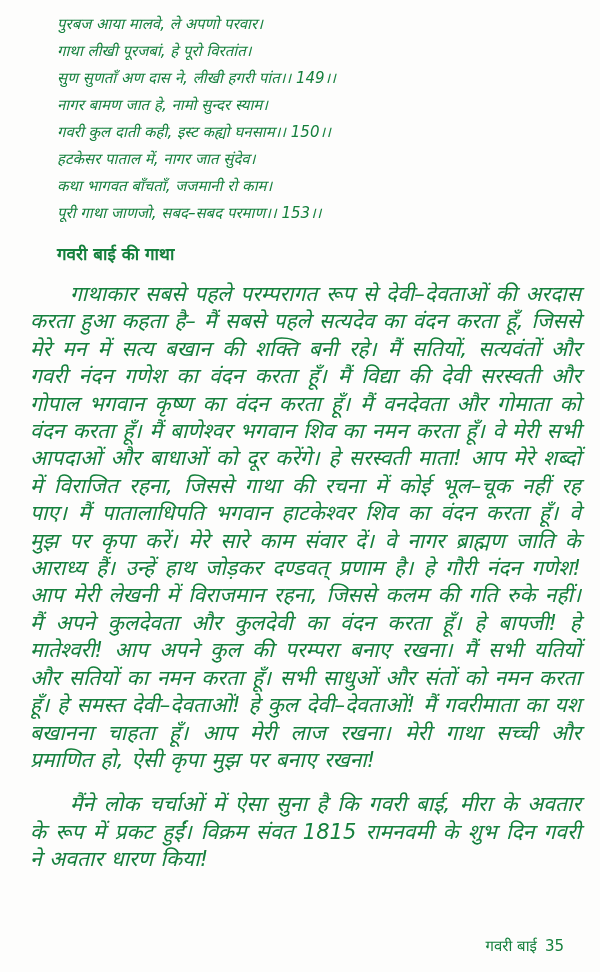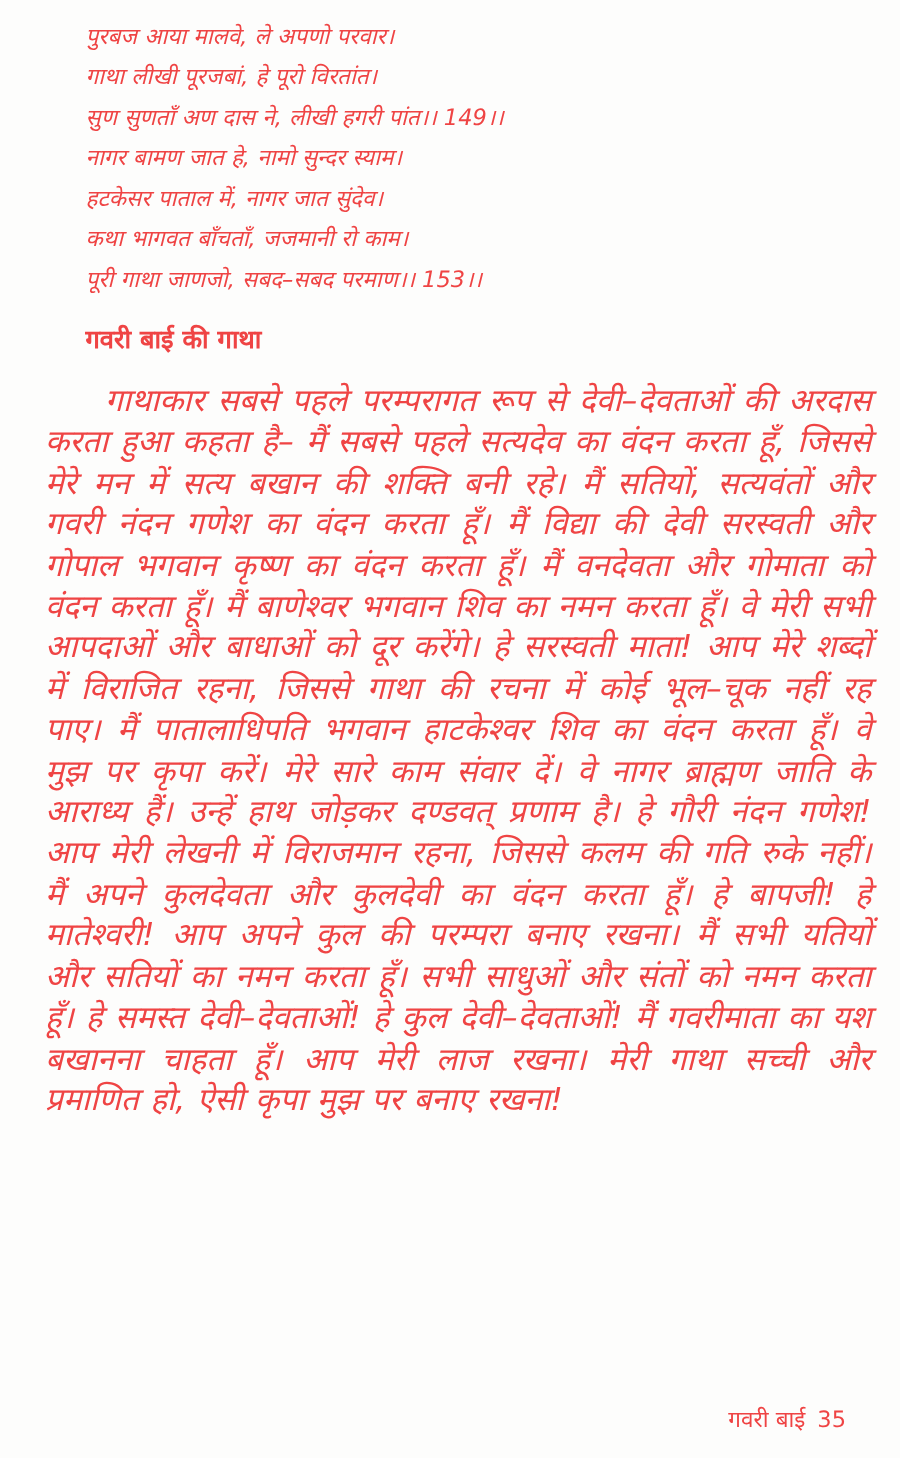--- a/index.html
+++ b/index.html
@@ -2,21 +2,21 @@
 <html lang="hi"><head>
 <meta charset="utf-8">
 <style>
   html, body { margin: 0; padding: 0; background: #777; }
   .page {
     position: relative;
     width: 600px;
     height: 972px;
     margin: 0 auto;
     background: #fdfdfc;
-    color: #ef4444;
+    color: #15803d;
     font-family: "DejaVu Sans", sans-serif;
     overflow: hidden;
     box-sizing: border-box;
   }
   .verses {
     padding-top: 11px;
     margin-left: 57px;
     margin-right: 30px;
   }
   .verse-line {
@@ -57,27 +57,29 @@
 </head>
 <body>
 
 <div class="page">
 
   <div class="verses">
     <div class="verse-line">पुरबज आया मालवे, ले अपणो परवार।</div>
     <div class="verse-line">गाथा लीखी पूरजबां, हे पूरो विरतांत।</div>
     <div class="verse-line">सुण सुणताँ अण दास ने, लीखी हगरी पांत।। 149।।</div>
     <div class="verse-line">नागर बामण जात हे, नामो सुन्दर स्याम।</div>
+    <div class="verse-line">गवरी कुल दाती कही, इस्ट कह्यो घनसाम।। 150।।</div>
     <div class="verse-line">हटकेसर पाताल में, नागर जात सुंदेव।</div>
     <div class="verse-line">कथा भागवत बाँचताँ, जजमानी रो काम।</div>
     <div class="verse-line">पूरी गाथा जाणजो, सबद–सबद परमाण।। 153।।</div>
   </div>
 
   <h2 class="section-heading">गवरी बाई की गाथा</h2>
 
   <p class="body-paragraph">गाथाकार सबसे पहले परम्परागत रूप से देवी–देवताओं की अरदास करता हुआ कहता है– मैं सबसे पहले सत्यदेव का वंदन करता हूँ, जिससे मेरे मन में सत्य बखान की शक्ति बनी रहे। मैं सतियों, सत्यवंतों और गवरी नंदन गणेश का वंदन करता हूँ। मैं विद्या की देवी सरस्वती और गोपाल भगवान कृष्ण का वंदन करता हूँ। मैं वनदेवता और गोमाता को वंदन करता हूँ। मैं बाणेश्वर भगवान शिव का नमन करता हूँ। वे मेरी सभी आपदाओं और बाधाओं को दूर करेंगे। हे सरस्वती माता! आप मेरे शब्दों में विराजित रहना, जिससे गाथा की रचना में कोई भूल–चूक नहीं रह पाए। मैं पातालाधिपति भगवान हाटकेश्वर शिव का वंदन करता हूँ। वे मुझ पर कृपा करें। मेरे सारे काम संवार दें। वे नागर ब्राह्मण जाति के आराध्य हैं। उन्हें हाथ जोड़कर दण्डवत् प्रणाम है। हे गौरी नंदन गणेश! आप मेरी लेखनी में विराजमान रहना, जिससे कलम की गति रुके नहीं। मैं अपने कुलदेवता और कुलदेवी का वंदन करता हूँ। हे बापजी! हे मातेश्वरी! आप अपने कुल की परम्परा बनाए रखना। मैं सभी यतियों और सतियों का नमन करता हूँ। सभी साधुओं और संतों को नमन करता हूँ। हे समस्त देवी–देवताओं! हे कुल देवी–देवताओं! मैं गवरीमाता का यश बखानना चाहता हूँ। आप मेरी लाज रखना। मेरी गाथा सच्ची और प्रमाणित हो, ऐसी कृपा मुझ पर बनाए रखना!</p>
 
+  <p class="body-paragraph">मैंने लोक चर्चाओं में ऐसा सुना है कि गवरी बाई, मीरा के अवतार के रूप में प्रकट हुईं। विक्रम संवत 1815 रामनवमी के शुभ दिन गवरी ने अवतार धारण किया!</p>
 
   <div class="page-footer">
     <span class="book-title">गवरी बाई</span><span class="page-number">35</span>
   </div>
 
 </div>
 
 </body></html>

